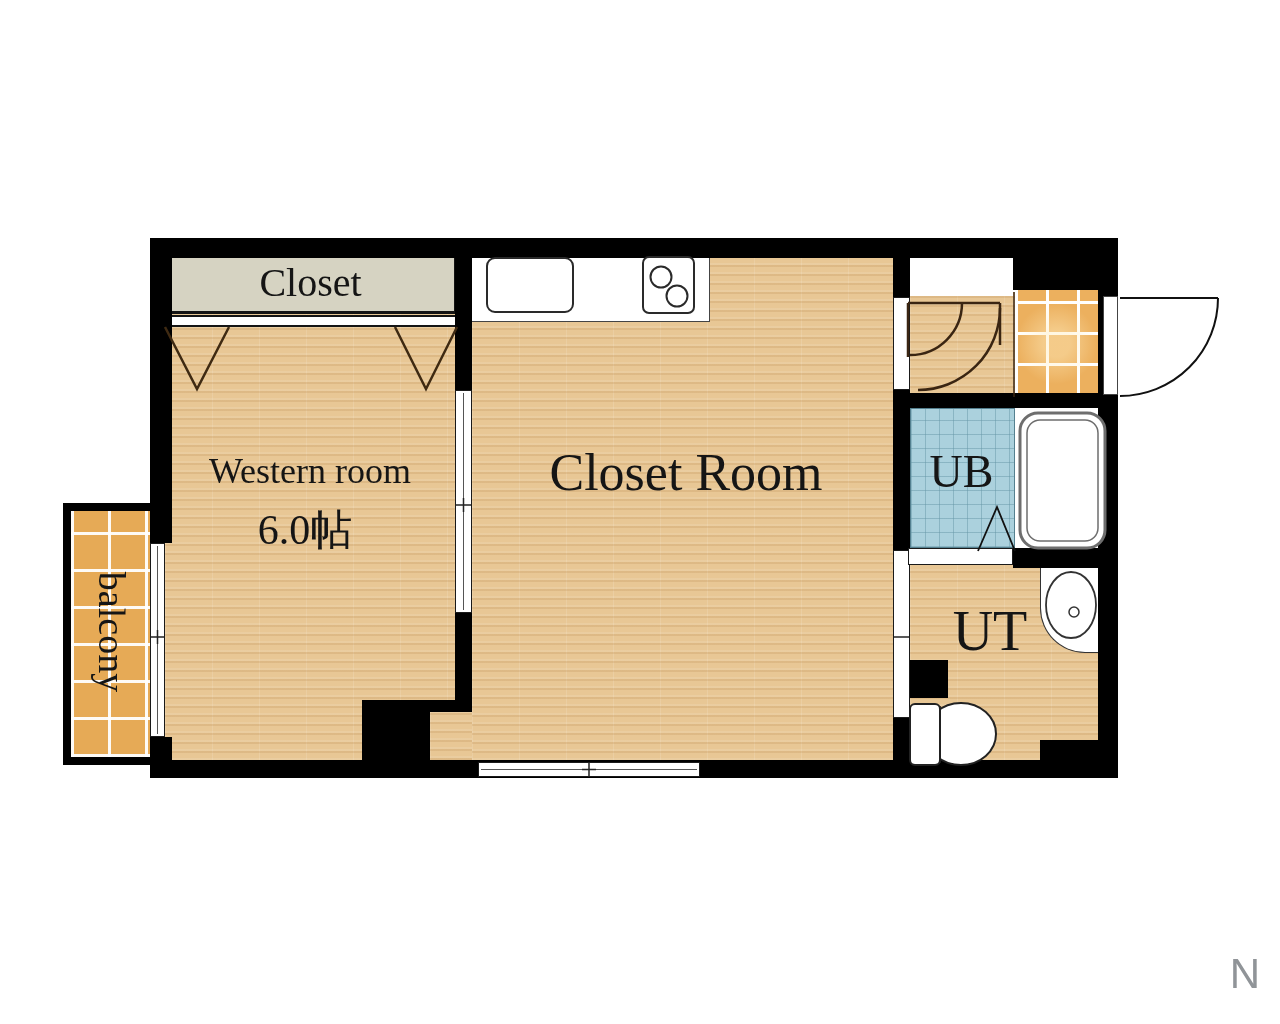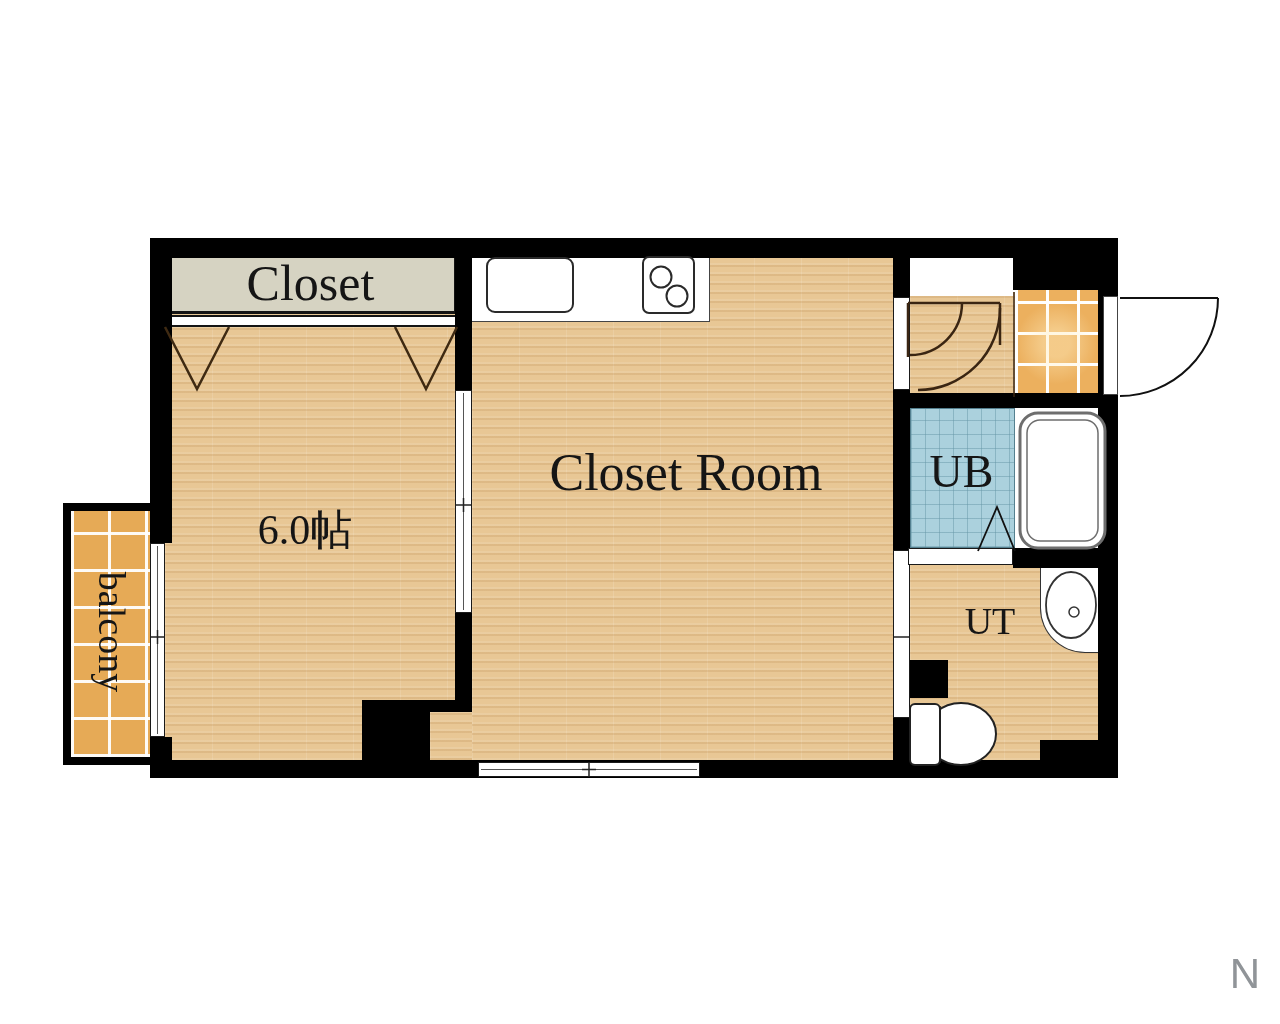--- a/index.html
+++ b/index.html
@@ -137,26 +137,27 @@
       <path d="M481,769.5 L697,769.5"></path>
     </g>
     <g stroke="#222" stroke-width="1.5" fill="none">
       <path d="M151,637 L164,637 M157.5,630 L157.5,644"></path>
       <path d="M456,505 L471,505 M463.5,498 L463.5,512"></path>
       <path d="M589,762 L589,777 M582,769.5 L596,769.5"></path>
       <path d="M894,637 L909,637"></path>
     </g>
   </svg>
 
-  <div class="label z6" style="left:164px;top:254px;width:293px;height:58px;line-height:58px;font-size:50px;">Closet</div>
+  <div class="label z6" style="left:164px;top:254px;width:293px;height:58px;line-height:58px;font-size:40px;">Closet</div>
 
+  <div class="label z6" style="left:160px;top:453px;width:300px;font-size:36px;">Western room</div>
   <div class="label z6" style="left:160px;top:508px;width:290px;font-size:42px;">6.0帖</div>
 
   <div class="label z6" style="left:496px;top:446px;width:380px;font-size:52px;">Closet Room</div>
 
   <div class="label z6" style="left:908px;top:448px;width:107px;font-size:46px;">UB</div>
 
-  <div class="label z6" style="left:930px;top:602px;width:120px;font-size:38px;">UT</div>
+  <div class="label z6" style="left:930px;top:602px;width:120px;font-size:56px;">UT</div>
 
   <div class="label z6" style="left:11px;top:612px;width:200px;height:40px;font-size:38px;transform:rotate(90deg);">balcony</div>
 
   <div class="label z6" style="left:1215px;top:952px;width:60px;font-size:42px;color:#909498;font-family:'Liberation Sans','DejaVu Sans',sans-serif;">N</div>
 </div>
 
 </body></html>

